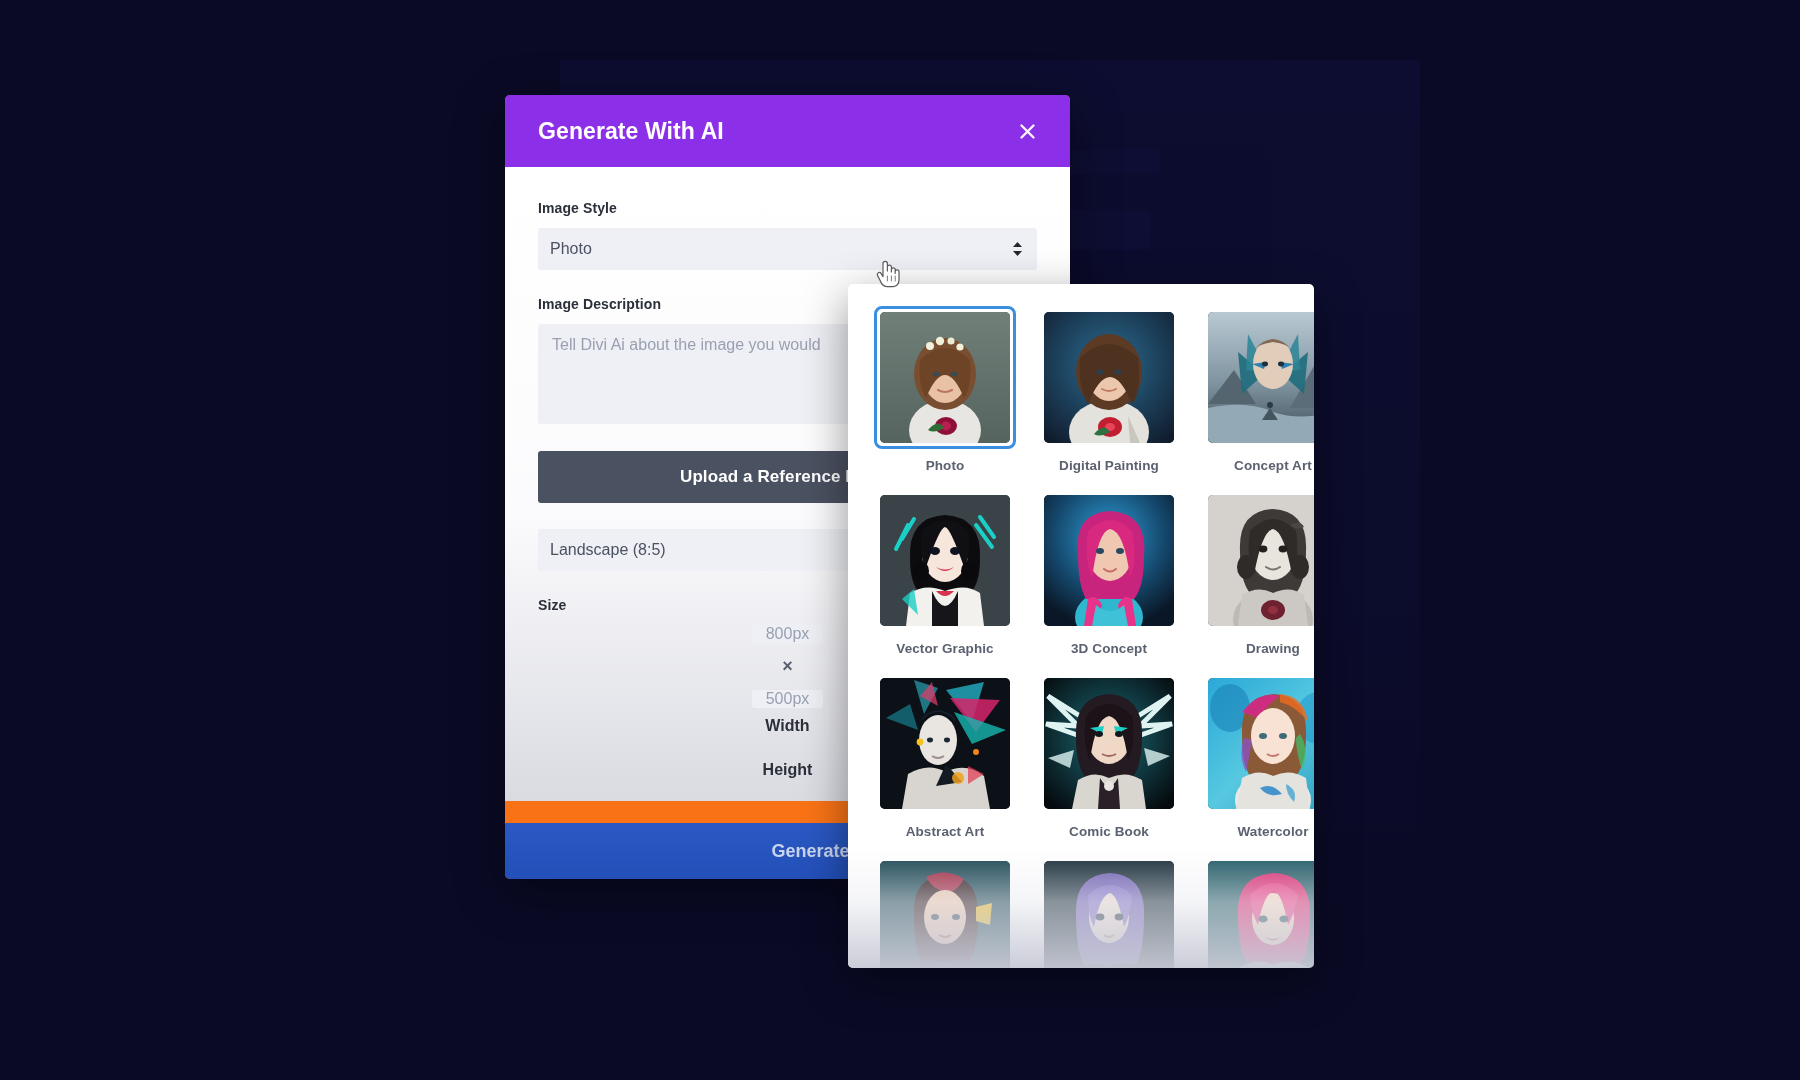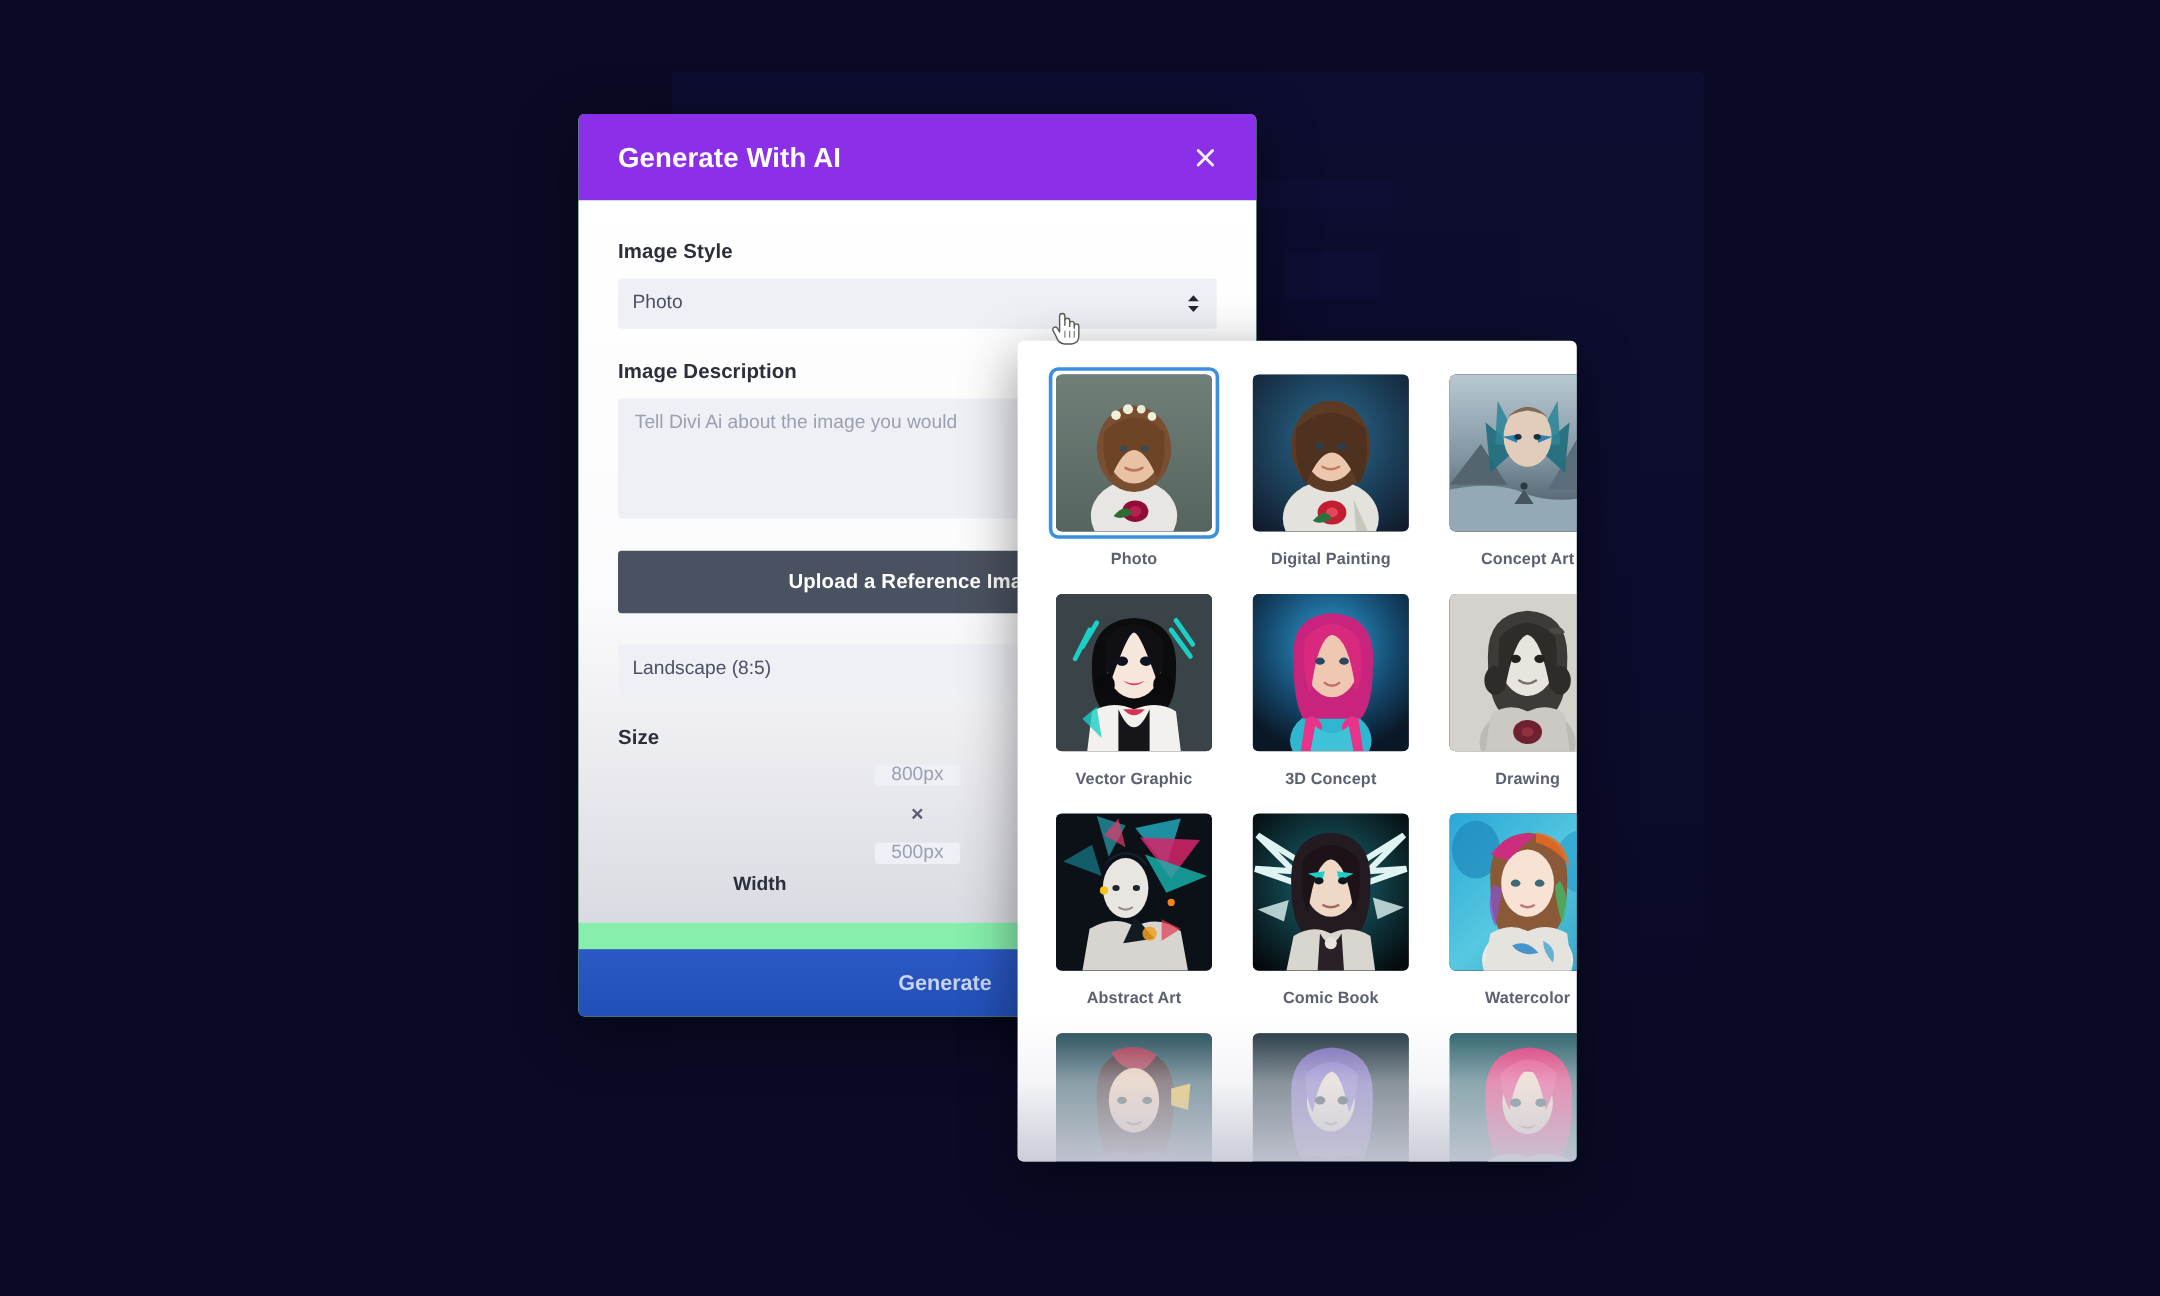--- a/index.html
+++ b/index.html
@@ -25,24 +25,24 @@
   .bg-ghost .gl {
     position: absolute;
     background: #141444;
     opacity: .75;
     border-radius: 3px;
   }
 
   
   .modal {
     position: absolute;
-    left: 482px; top: 95px;
+    left: 505px; top: 95px;
     width: 565px;
     border-radius: 5px;
-    background: #86efac;
+    background: #f97316;
     box-shadow: 0 12px 50px rgba(0,0,0,.45);
     overflow: hidden;
   }
   .modal-header {
     background: #8c2fe8;
     height: 72px;
     display: flex;
     align-items: center;
     justify-content: space-between;
     padding: 0 28px 0 33px;
@@ -64,21 +64,21 @@
     font-weight: 300;
   }
 
   .modal-body {
     padding: 33px 33px 0 33px;
     background: linear-gradient(180deg, #ffffff 0%, #fbfbfd 55%, #dadbe2 100%);
     position: relative;
   }
 
   .field-label {
-    font-size: 17px;
+    font-size: 14px;
     font-weight: bold;
     color: #2b2f3a;
     margin-bottom: 12px;
     letter-spacing: .1px;
   }
 
   .select-box {
     height: 42px;
     background: #eef0f5;
     border-radius: 3px;
@@ -147,20 +147,21 @@
     cursor: text;
   }
   .size-x {
     color: #5b6070;
     font-size: 18px;
     font-weight: bold;
   }
   .size-caption-row {
     display: flex;
     margin-top: 9px;
+    flex-direction: column;
   }
   .size-caption {
     flex: 1;
     text-align: center;
     font-size: 16px;
     font-weight: bold;
     color: #2b2f3a;
   }
   .size-caption.gap { flex: 0 0 26px; }
 

